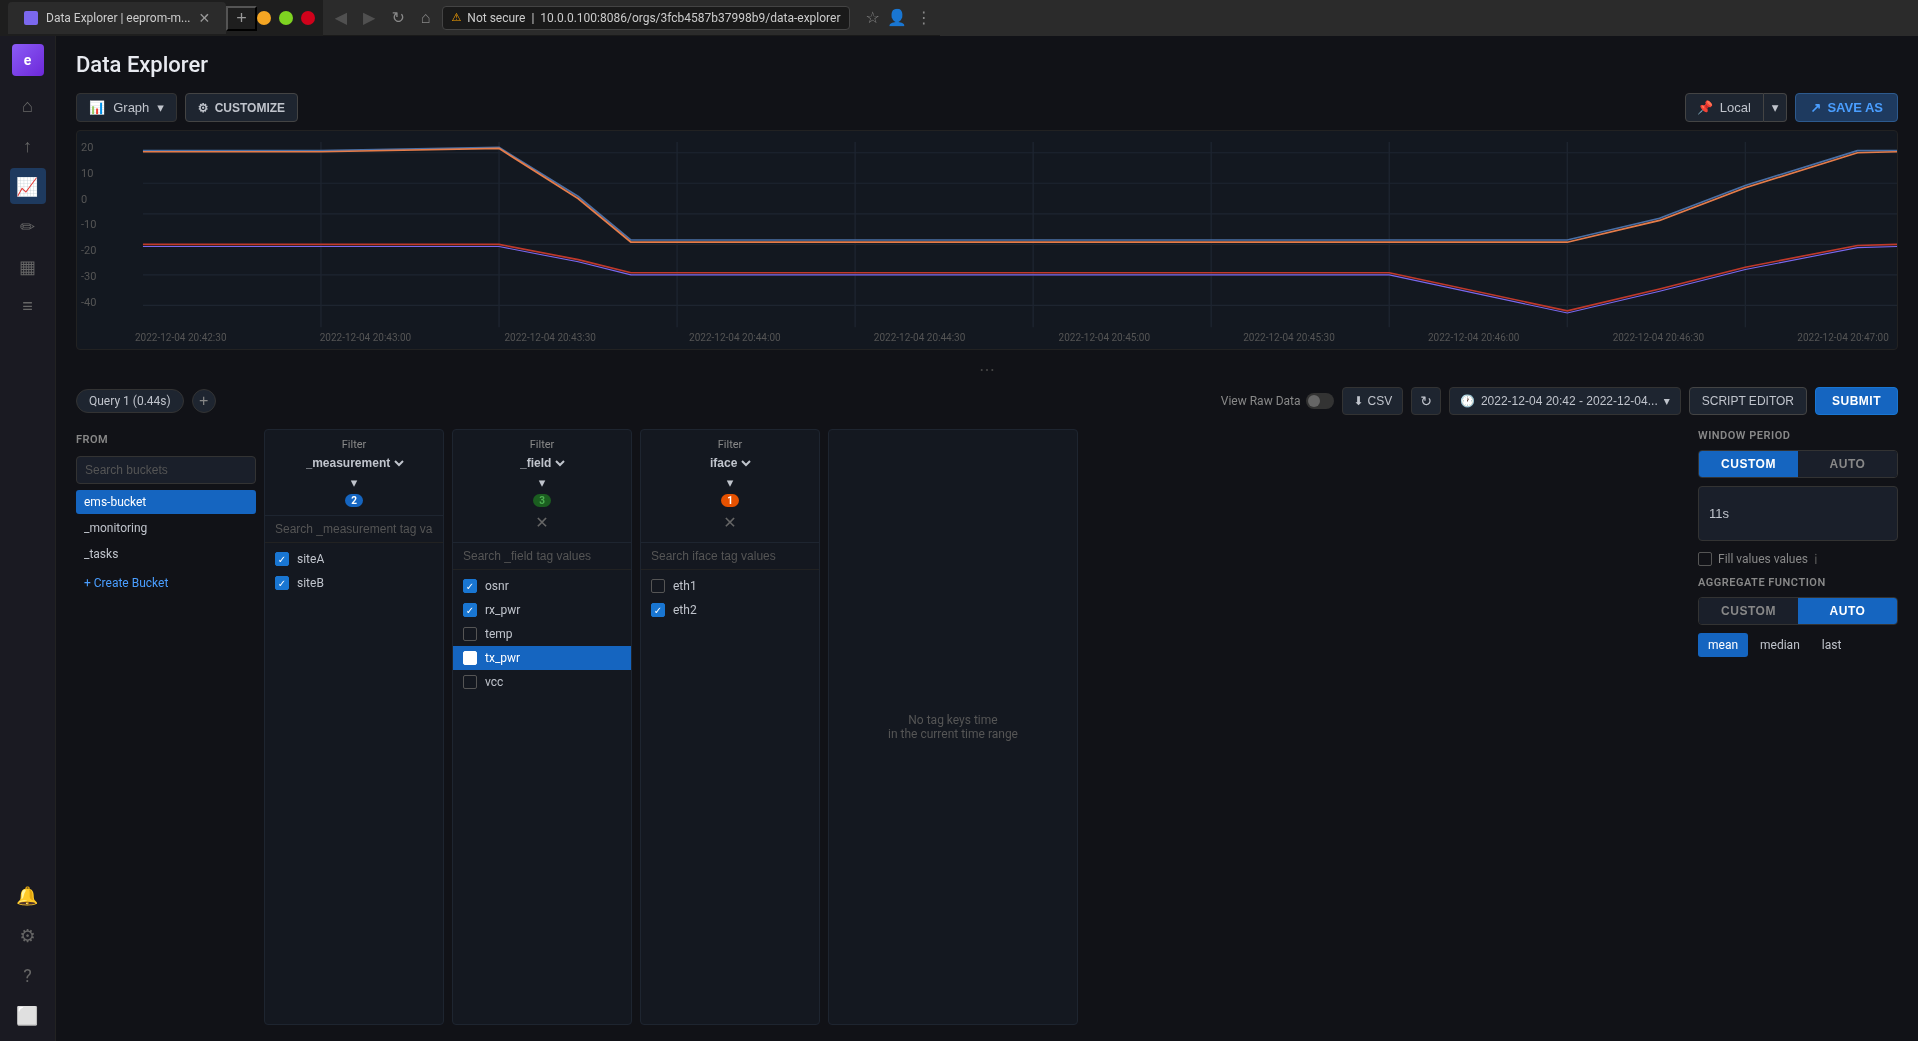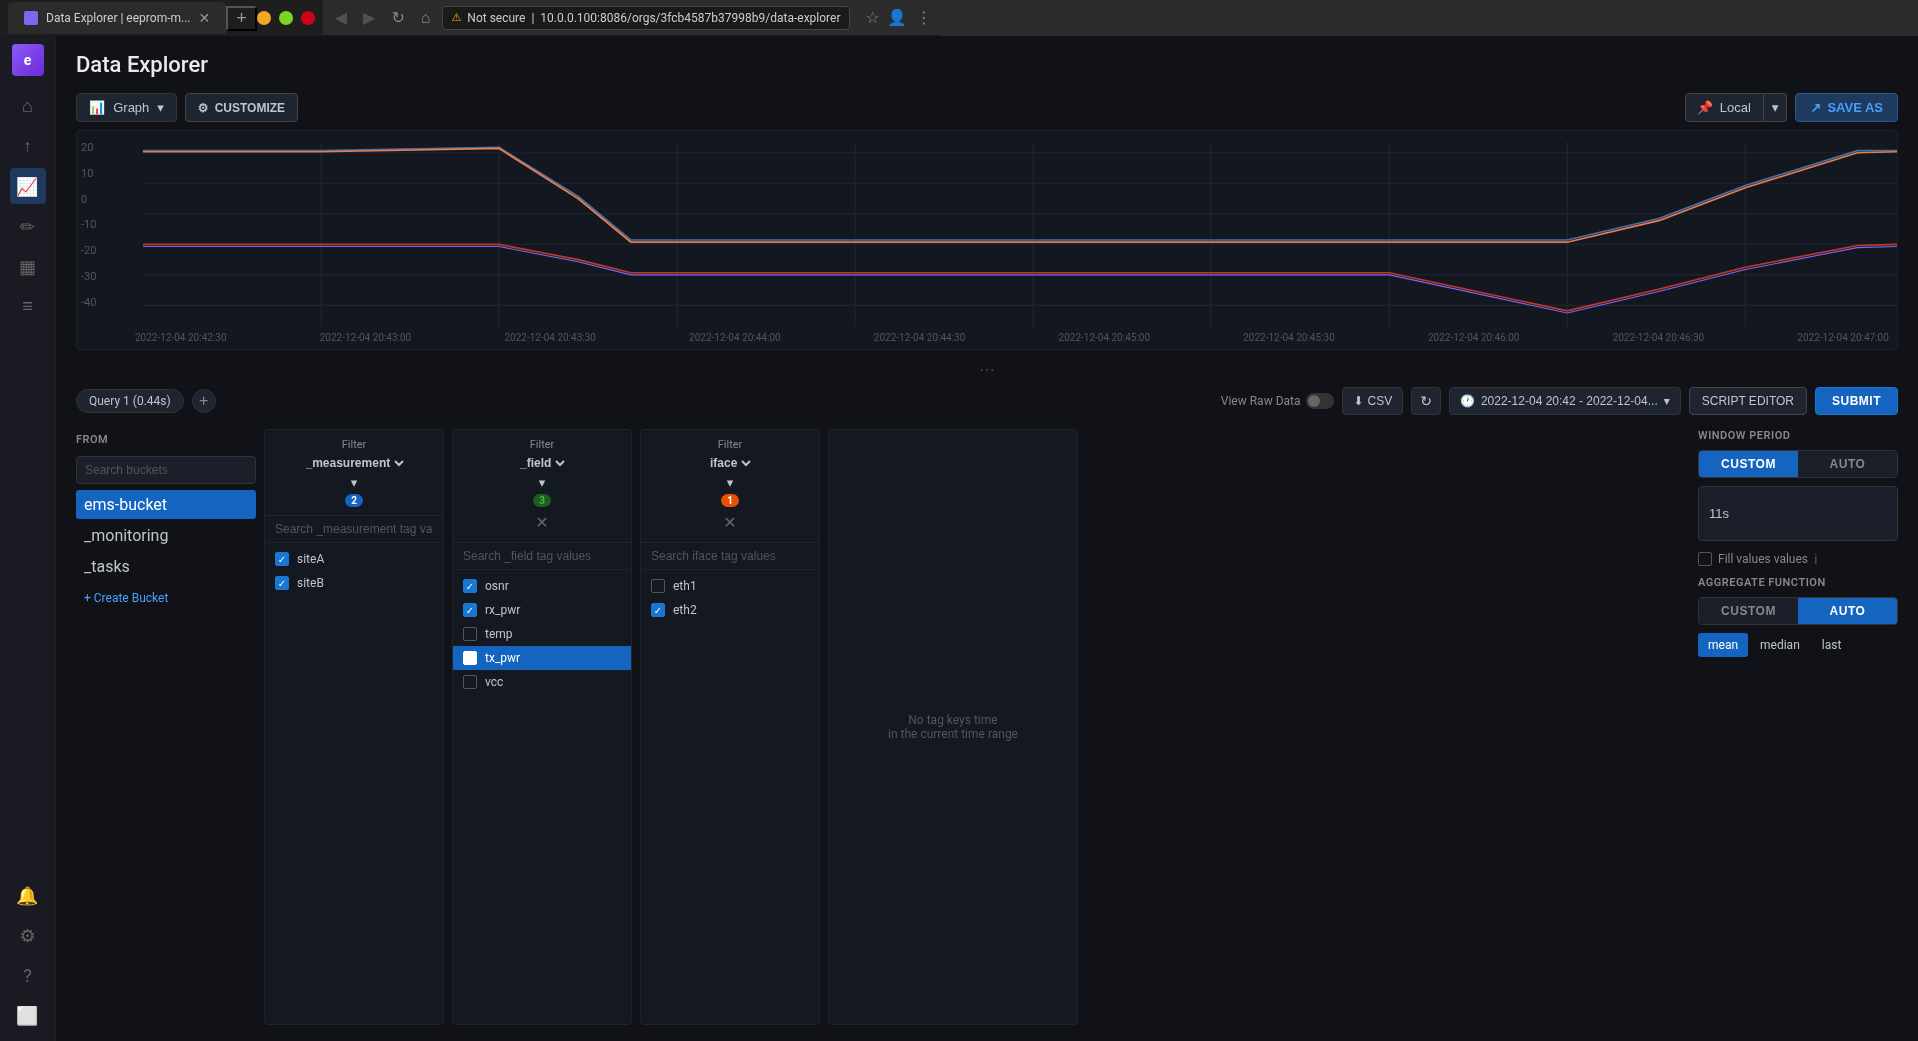--- a/index.html
+++ b/index.html
@@ -364,21 +364,21 @@
       font-size: 12px;
       width: 100%;
       outline: none;
     }
     .search-box::placeholder { color: #555; }
     .bucket-list { display: flex; flex-direction: column; gap: 2px; }
     .bucket-item {
       padding: 5px 8px;
       border-radius: 3px;
       cursor: pointer;
-      font-size: 16px;
+      font-size: 12px;
       color: #c0c4cc;
     }
     .bucket-item.selected { background: #1565c0; color: white; }
     .bucket-create { color: #4a9eff; cursor: pointer; font-size: 12px; padding: 4px 8px; }
 
     .filter-panel {
       width: 180px;
       flex-shrink: 0;
       background: #141820;
       border: 1px solid #1e2530;

